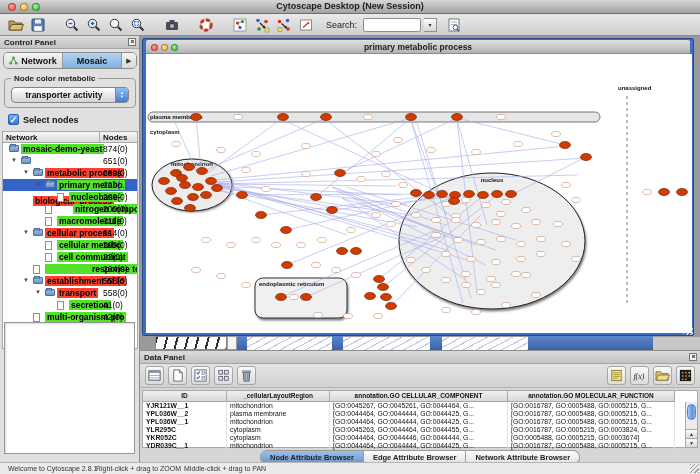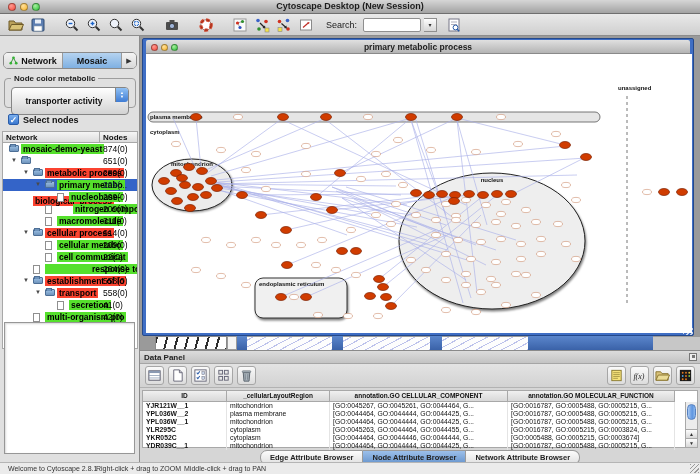--- a/index.html
+++ b/index.html
@@ -33,21 +33,21 @@
     font-size:8px;font-weight:bold;color:#222;padding:2px 4px;}
   .float-ic{position:absolute;right:3px;top:2px;width:8px;height:8px;border:1px solid #777;background:#eee;}
   .float-ic:before{content:"";position:absolute;right:1px;top:1px;width:3px;height:3px;background:#777;}
   #cp-tabs{position:absolute;left:3px;top:16px;width:134px;height:17px;display:flex;border:1px solid #8a8a8a;border-radius:5px;overflow:hidden;background:#e6e6e6;}
   .cp-tab{flex:1;display:flex;align-items:center;justify-content:center;gap:3px;font-size:9px;font-weight:bold;color:#111;
     background:linear-gradient(#f4f4f4,#d9d9d9);border-right:1px solid #9a9a9a;}
   .cp-tab.sel{background:linear-gradient(#b5d3f0,#7fb0e2);}
   #tab-arrow{width:14px;display:flex;align-items:center;justify-content:center;font-size:7px;color:#333;background:linear-gradient(#f4f4f4,#d9d9d9);}
   #groupbox{position:absolute;left:4px;top:42px;width:132px;height:30px;border:1px solid #9d9d9d;border-radius:4px;}
   #groupbox .legend{position:absolute;top:-5px;left:6px;background:#e0e0e0;padding:0 3px;font-size:8px;font-weight:bold;color:#222;}
-  #dropdown{position:absolute;left:6px;top:8px;width:118px;height:28px;border:1px solid #858585;border-radius:4px;
+  #dropdown{position:absolute;left:6px;top:8px;width:118px;height:16px;border:1px solid #858585;border-radius:4px;
     background:linear-gradient(#ffffff,#d3d3d3);font-size:8.5px;font-weight:bold;display:flex;align-items:center;justify-content:center;padding-right:12px;}
   #dropdown .cap{position:absolute;right:0;top:0;width:13px;height:14px;border-left:1px solid #858585;border-radius:0 3px 3px 0;
     background:linear-gradient(#8fc0f4,#3f7cd4);display:flex;flex-direction:column;align-items:center;justify-content:center;color:#fff;font-size:4px;line-height:4px;}
   #checkbox-row{position:absolute;left:8px;top:78px;display:flex;align-items:center;gap:4px;}
   #checkbox{width:11px;height:11px;border:1px solid #2a5ca8;border-radius:2px;background:linear-gradient(#7cb0ee,#3a78d0);
     color:#fff;font-size:9px;line-height:10px;text-align:center;font-weight:bold;}
   #checkbox-row label{font-size:9px;font-weight:bold;}
   #tree-header{position:absolute;left:2px;top:95px;width:136px;height:12px;display:flex;font-size:8px;font-weight:bold;}
   #tree-header .th{background:linear-gradient(#f5f5f5,#dcdcdc);border:1px solid #a8a8a8;padding:1px 3px;}
   #tree-header .th1{width:98px;}
@@ -242,20 +242,24 @@
             <line x1="5" y1="5" x2="11" y2="5" stroke="#99a" stroke-width=".8"></line>
             <line x1="5" y1="7.5" x2="11" y2="7.5" stroke="#99a" stroke-width=".8"></line>
             <circle cx="9.5" cy="10.5" r="2.4" fill="none" stroke="#2a5ca8" stroke-width="1"></circle>
             <line x1="11.2" y1="12.2" x2="13.2" y2="14.2" stroke="#2a5ca8" stroke-width="1.4"></line>
           </svg>
         </button>
       </span>
   </div>
 
   <div id="control-panel">
+    <div class="panel-head">
+      <span>Control Panel</span>
+      <span class="float-ic"></span>
+    </div>
     <div id="cp-tabs">
       <div class="cp-tab">
         <svg width="9" height="9" viewBox="0 0 10 10">
             <line x1="2" y1="8" x2="5" y2="2" stroke="#2f8f2f" stroke-width="1"></line>
             <line x1="5" y1="2" x2="8" y2="8" stroke="#2f8f2f" stroke-width="1"></line>
             <circle cx="2" cy="8" r="1.5" fill="#35b035"></circle>
             <circle cx="5" cy="2" r="1.5" fill="#35b035"></circle>
             <circle cx="8" cy="8" r="1.5" fill="#35b035"></circle>
           </svg>
         <span>Network</span>
@@ -726,22 +730,22 @@
             <span class="dcell" style="width: 167px;">[GO:0016787, GO:0005488, GO:0005215, G...</span>
           </div>
         </div>
       <div id="vscroll">
         <div id="vthumb"></div>
         <div class="varrow" style="bottom:9px;">▲</div>
         <div class="varrow" style="bottom:0;">▼</div>
       </div>
     </div>
     <div id="dp-tabs">
+        <div class="dp-tab sel">Node Attribute Browser</div>
         <div class="dp-tab">Edge Attribute Browser</div>
-        <div class="dp-tab sel">Node Attribute Browser</div>
         <div class="dp-tab">Network Attribute Browser</div>
       </div>
   </div>
 
   <div id="statusbar">
     <span style="left:8px;">Welcome to Cytoscape 2.8.1</span>
     <span style="left:96px;">Right-click + drag to ZOOM</span>
     <span style="left:184px;">Middle-click + drag to PAN</span>
     <div id="grip"></div>
   </div>

